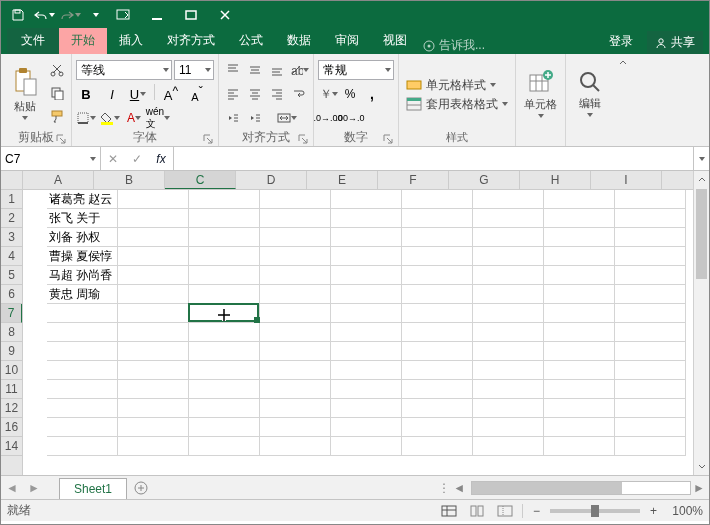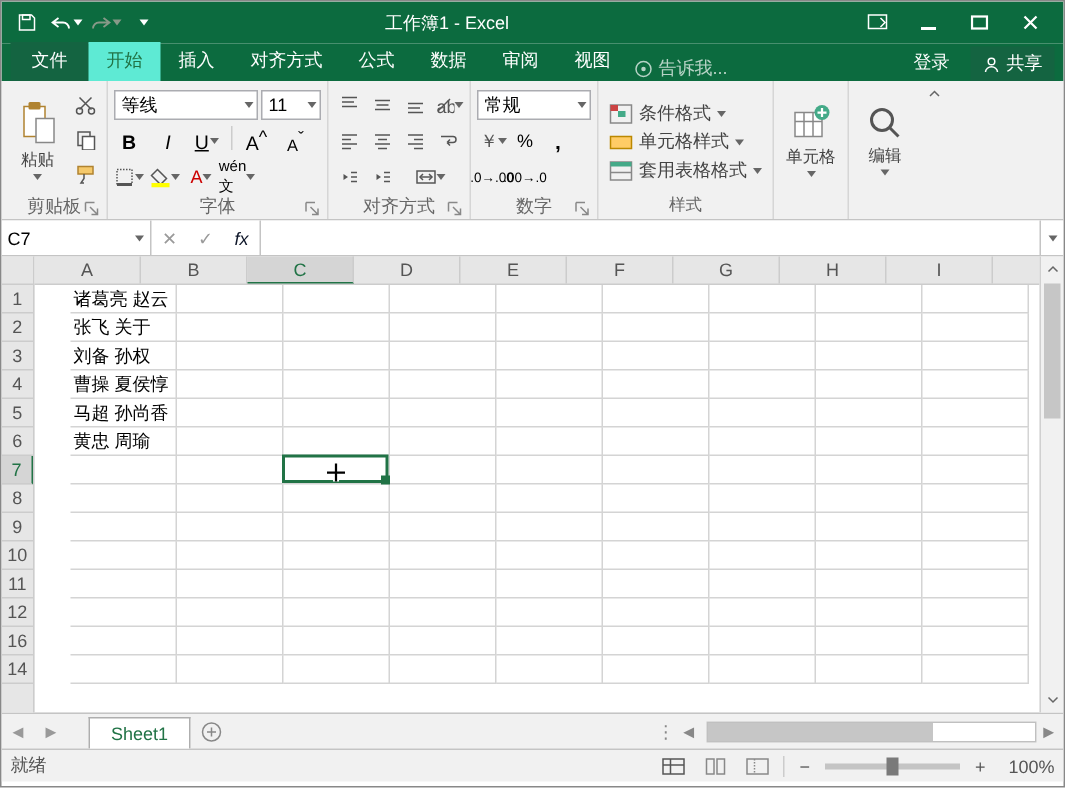--- a/index.html
+++ b/index.html
@@ -6,21 +6,21 @@
 body{background:#fff;width:710px;height:525px;overflow:hidden;border:1px solid #888;position:relative;}
 .titlebar{background:#0c6b3f;height:28px;display:flex;align-items:center;color:#fff;padding:0 6px;}
 .titlebar .qat{display:flex;gap:4px;align-items:center;}
 .titlebar .qat .qbtn{width:22px;height:22px;display:flex;align-items:center;justify-content:center;border-radius:2px;}
 .titlebar .title{flex:1;text-align:center;padding-right:80px;}
 .titlebar .wbtns{display:flex;gap:2px;}
 .titlebar .wbtns .wbtn{width:32px;height:22px;display:flex;align-items:center;justify-content:center;}
 svg{display:block;}
 .tabs{background:#0c6b3f;height:25px;display:flex;align-items:flex-end;color:#fff;padding:0 6px;}
 .tab{padding:4px 12px 5px;cursor:pointer;}
-.tab.active{background:#5eead4;color:#217346;}
+.tab.active{background:#fca5a5;color:#217346;}
 .tab.file{background:#146441;padding:4px 14px 5px;}
 .tellme{display:flex;align-items:center;gap:4px;opacity:.7;margin-left:4px;}
 .spacer{flex:1;}
 .sharebox{background:#146441;padding:3px 8px;display:flex;align-items:center;gap:4px;margin-left:6px;}
 .ribbon{background:#f1f1f1;border-bottom:1px solid #c4c4c4;height:93px;display:flex;}
 .group{border-right:1px solid #d6d6d6;display:flex;flex-direction:column;padding:2px 4px 0;}
 .group-body{flex:1;display:flex;}
 .group-label{text-align:center;color:#666;font-size:11px;height:16px;line-height:14px;position:relative;}
 .group-label .launcher{position:absolute;right:0;bottom:1px;width:12px;height:12px;}
 .bigbtn{display:flex;flex-direction:column;align-items:center;justify-content:center;padding:2px 4px;gap:2px;min-width:40px;}
@@ -89,21 +89,20 @@
     <div class="qbtn">
         <svg width="14" height="10">
           <path d="M9 2l4 3-4 3M13 5H6a4 4 0 00-4 4" fill="none" stroke="#898" stroke-width="1.2"></path>
         </svg>
         <span class="chev" style="color:#898;margin-left:1px"></span>
       </div>
     <div class="qbtn">
         <span class="chev" style="color:#fff"></span>
       </div>
   </div>
-  <div class="title">工作簿1 - Excel</div>
   <div class="wbtns">
     <div class="wbtn">
         <svg width="14" height="12">
           <rect x="1" y="1" width="12" height="9" fill="none" stroke="#fff"></rect>
           <path d="M9 3l3 3-3 3" fill="none" stroke="#fff"></path>
         </svg>
       </div>
     <div class="wbtn">
         <svg width="12" height="12">
           <rect x="1" y="9" width="10" height="2" fill="#fff"></rect>
@@ -373,29 +372,20 @@
           </div>
       </div>
     </div>
     <div class="group-label"><span>数字</span><svg class="launcher" width="12" height="12">
           <path d="M2 2h6M2 2v6M5 5l5 5M10 6v4h-4" stroke="#888" fill="none"></path>
         </svg></div>
   </div>
 
   <div class="group">
     <div class="group-body vstack" style="gap:2px;padding-top:3px">
-      <div class="rowitem">
-          <svg width="16" height="14">
-            <rect x="1" y="1" width="14" height="12" fill="none" stroke="#888"></rect>
-            <rect x="1" y="1" width="5" height="4" fill="#c44"></rect>
-            <rect x="6" y="5" width="5" height="4" fill="#4a8"></rect>
-          </svg>
-          <span>条件格式</span> 
-          <span class="chev" style="color:#666"></span>
-        </div>
       <div class="rowitem">
           <svg width="16" height="14">
             <rect x="1" y="3" width="14" height="8" fill="#fc6" stroke="#b80"></rect>
           </svg>
           <span>单元格样式</span> 
           <span class="chev" style="color:#666"></span>
         </div>
       <div class="rowitem">
           <svg width="16" height="14">
             <rect x="1" y="1" width="14" height="12" fill="none" stroke="#888"></rect>

